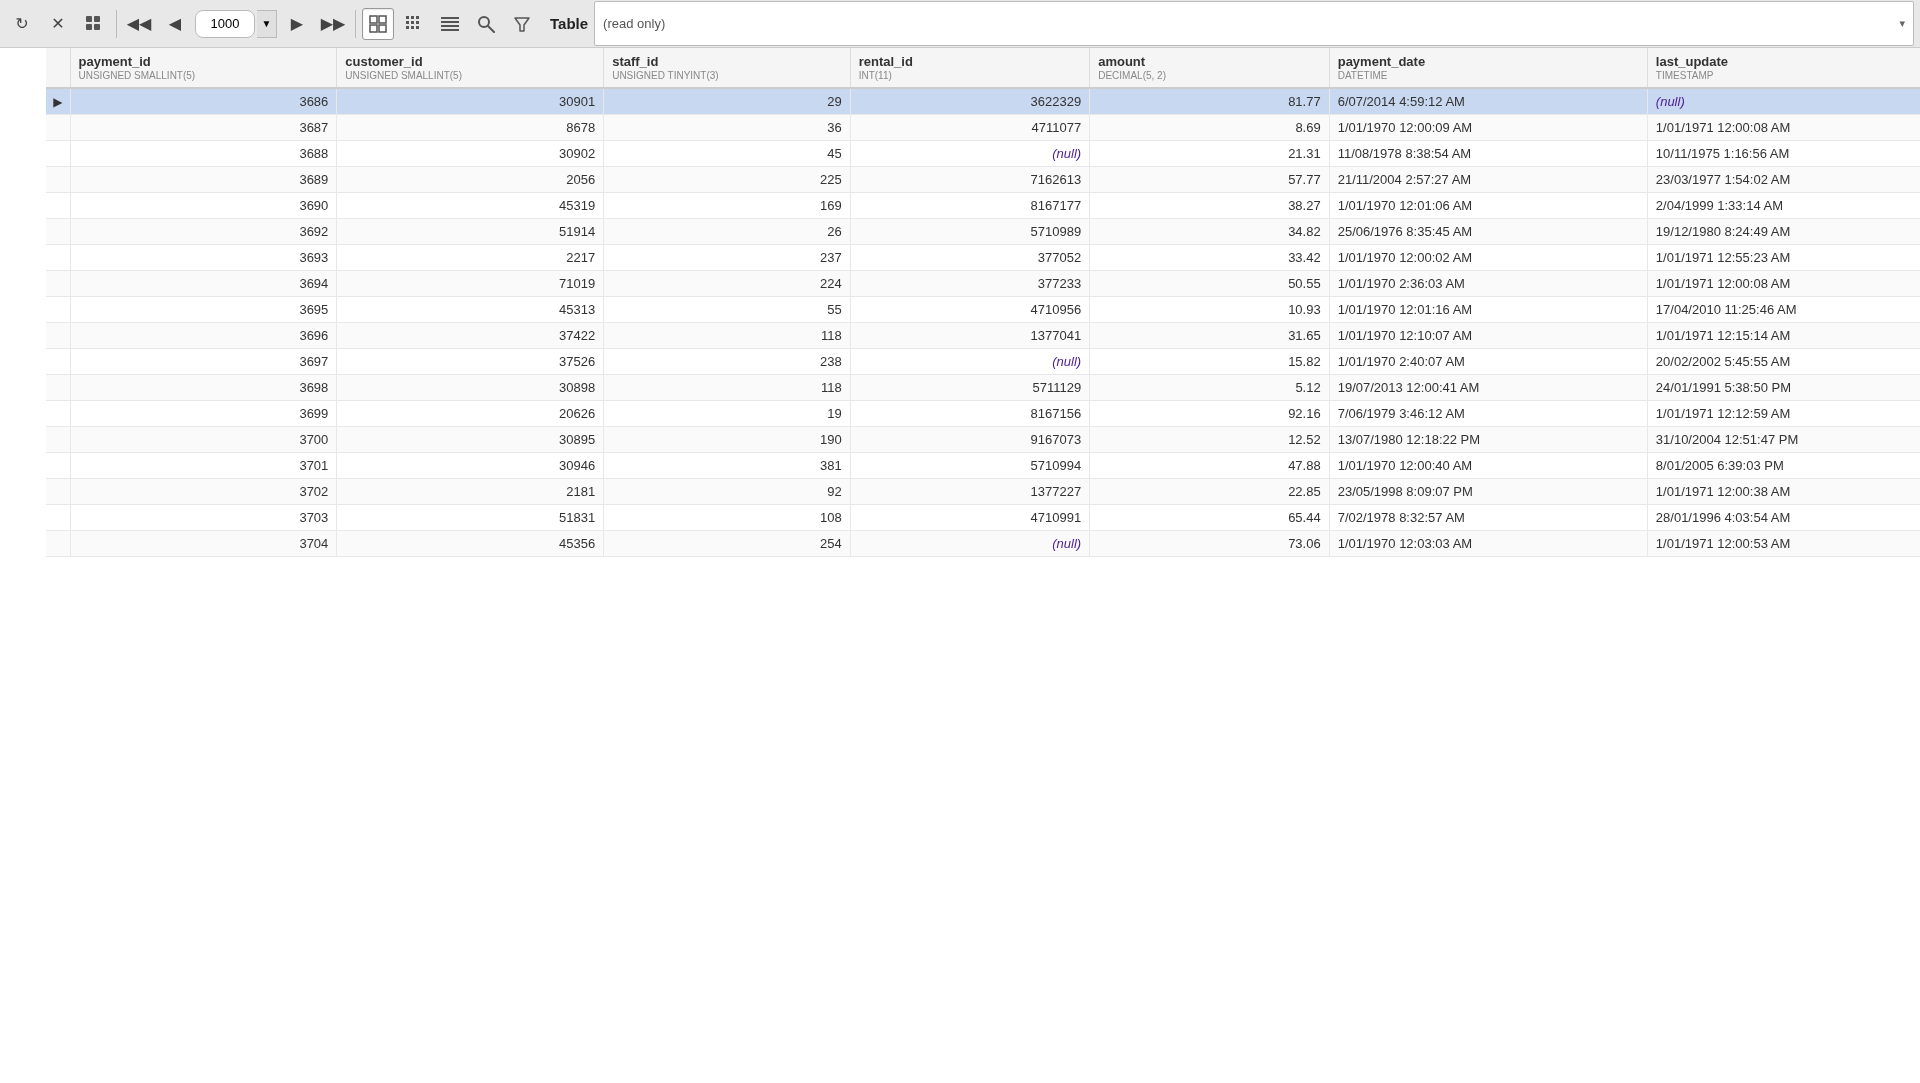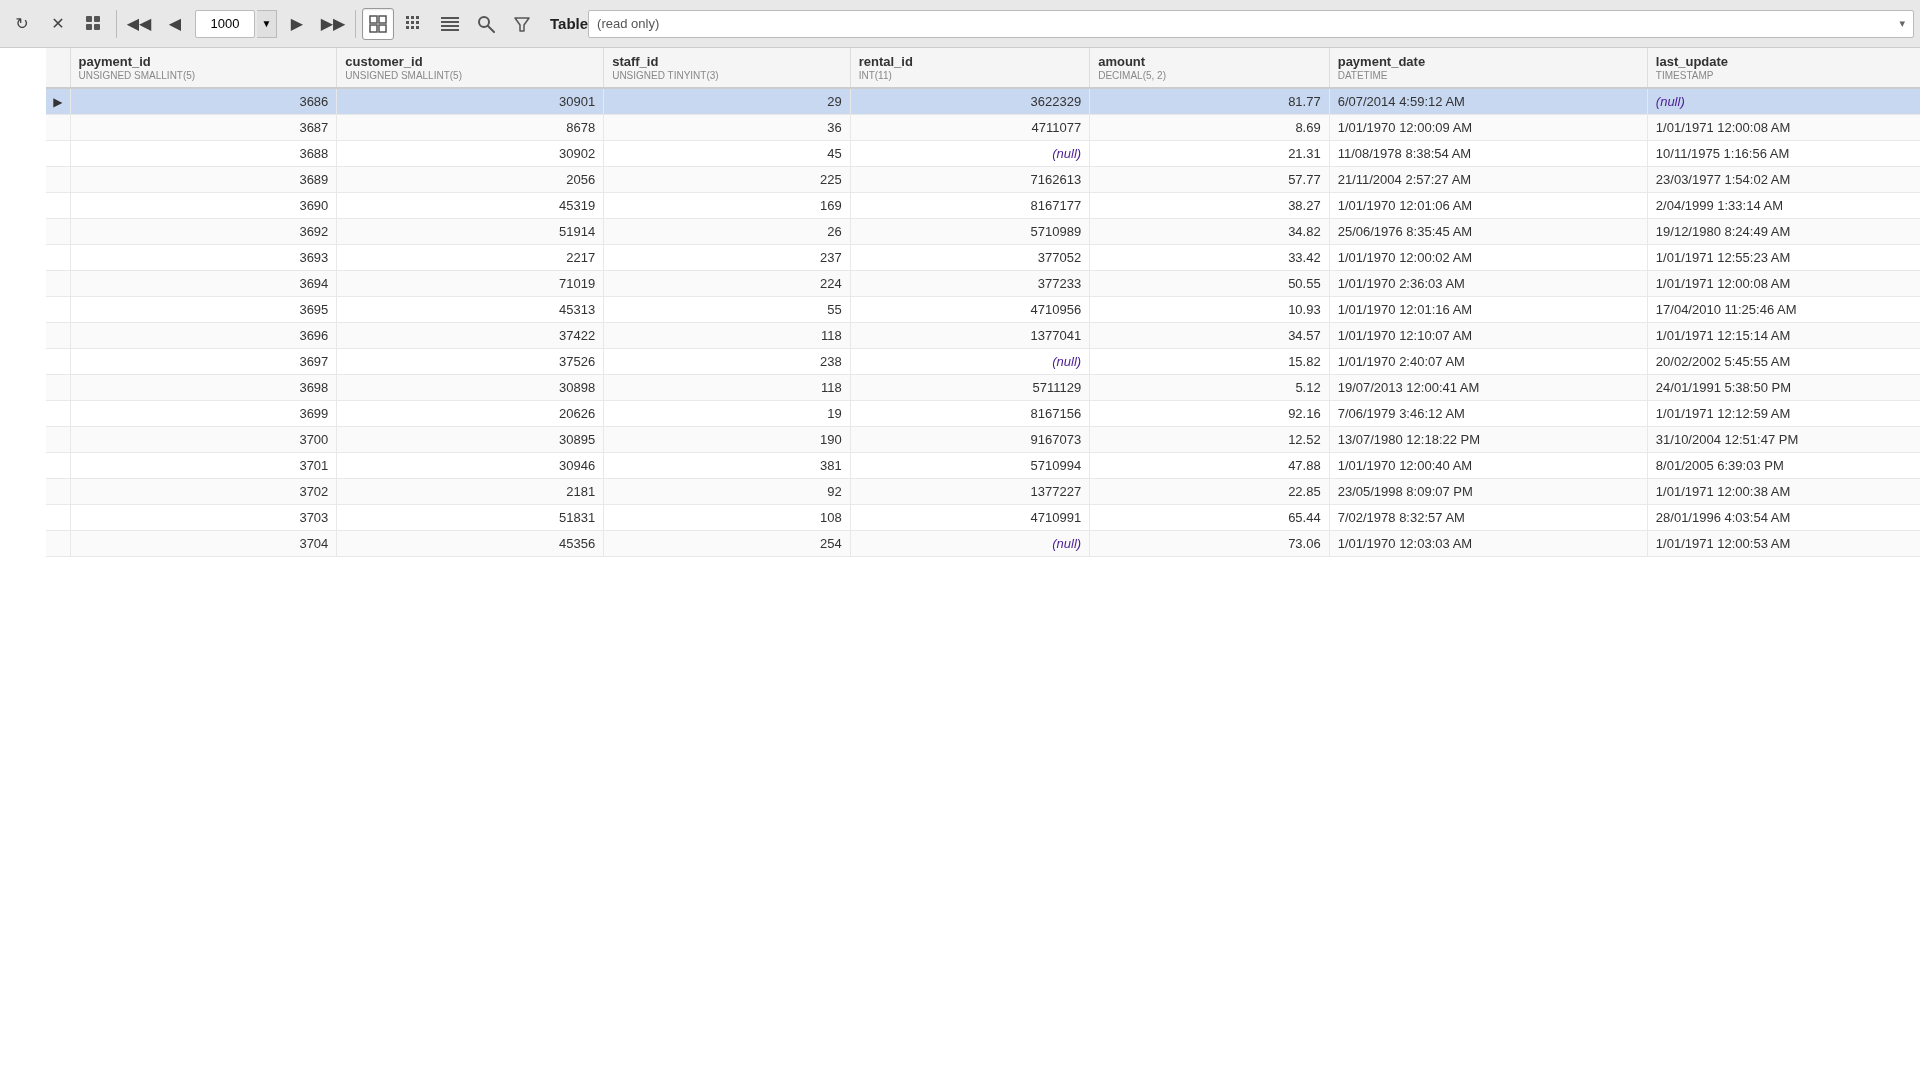--- a/index.html
+++ b/index.html
@@ -50,38 +50,39 @@
       gap: 2px;
     }
     .page-input {
       width: 60px;
       height: 28px;
       border: 1px solid #bbb;
       background: #fff;
       text-align: center;
       font-size: 13px;
       padding: 0 4px;
-      border-radius: 2px;
+      border-radius: 8px;
     }
     .page-dropdown-btn {
       width: 20px;
       height: 28px;
       background: #e0e0e0;
       border: 1px solid #bbb;
       border-left: none;
       cursor: pointer;
       display: flex;
       align-items: center;
       justify-content: center;
       font-size: 10px;
     }
     .table-label-wrap {
       display: flex;
       align-items: center;
       margin-left: 8px;
+      gap: 6px;
       flex: 1;
     }
     .table-label {
       font-size: 15px;
       font-weight: 600;
       color: #222;
     }
     .dropdown-arrow {
       font-size: 11px;
       color: #666;
@@ -208,21 +209,21 @@
       <line x1="11" y1="11" x2="17" y2="17" stroke="#555" stroke-width="2" stroke-linecap="round"></line>
     </svg>
   </button>
   <button class="toolbar-btn" title="Filter">
     <svg width="18" height="18" viewBox="0 0 18 18" xmlns="http://www.w3.org/2000/svg">
       <polygon points="2,3 16,3 11,10 11,16 7,16 7,10" fill="none" stroke="#555" stroke-width="1.5" stroke-linejoin="round"></polygon>
     </svg>
   </button>
   <div class="table-label-wrap">
     <span class="table-label">Table</span>
-    <div style="display:flex;align-items:center;flex:1;border:1px solid #bbb;background:#fff;border-radius:2px;padding:2px 8px;height:28px;">
+    <div style="display:flex;align-items:center;flex:1;border:1px solid #bbb;background:#fff;border-radius:2px;padding:2px 8px;height:45px;">
       <span style="color:#555;font-size:13px;flex:1;">(read only)</span>
       <span class="dropdown-arrow">▾</span>
     </div>
   </div>
 </div>
 
 <div class="table-container">
   <table>
     <thead>
       <tr>
@@ -347,21 +348,21 @@
           <td class="num">10.93</td>
           <td>1/01/1970 12:01:16 AM</td>
           <td>17/04/2010 11:25:46 AM</td>
         </tr>
         <tr>
           <td class="row-indicator"></td>
           <td class="num">3696</td>
           <td class="num">37422</td>
           <td class="num">118</td>
           <td class="num">1377041</td>
-          <td class="num">34.57</td>
+          <td class="num">31.65</td>
           <td>1/01/1970 12:10:07 AM</td>
           <td>1/01/1971 12:15:14 AM</td>
         </tr>
         <tr>
           <td class="row-indicator"></td>
           <td class="num">3697</td>
           <td class="num">37526</td>
           <td class="num">238</td>
           <td class="num null-val">(null)</td>
           <td class="num">15.82</td>

